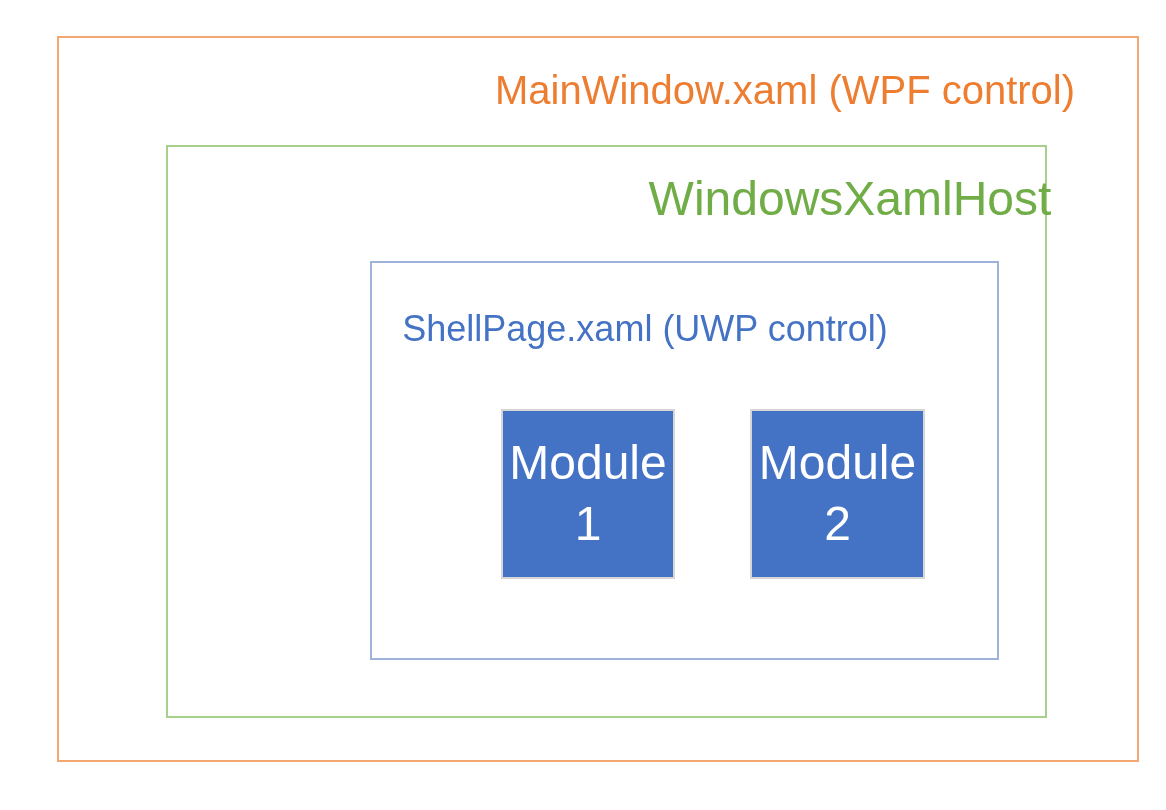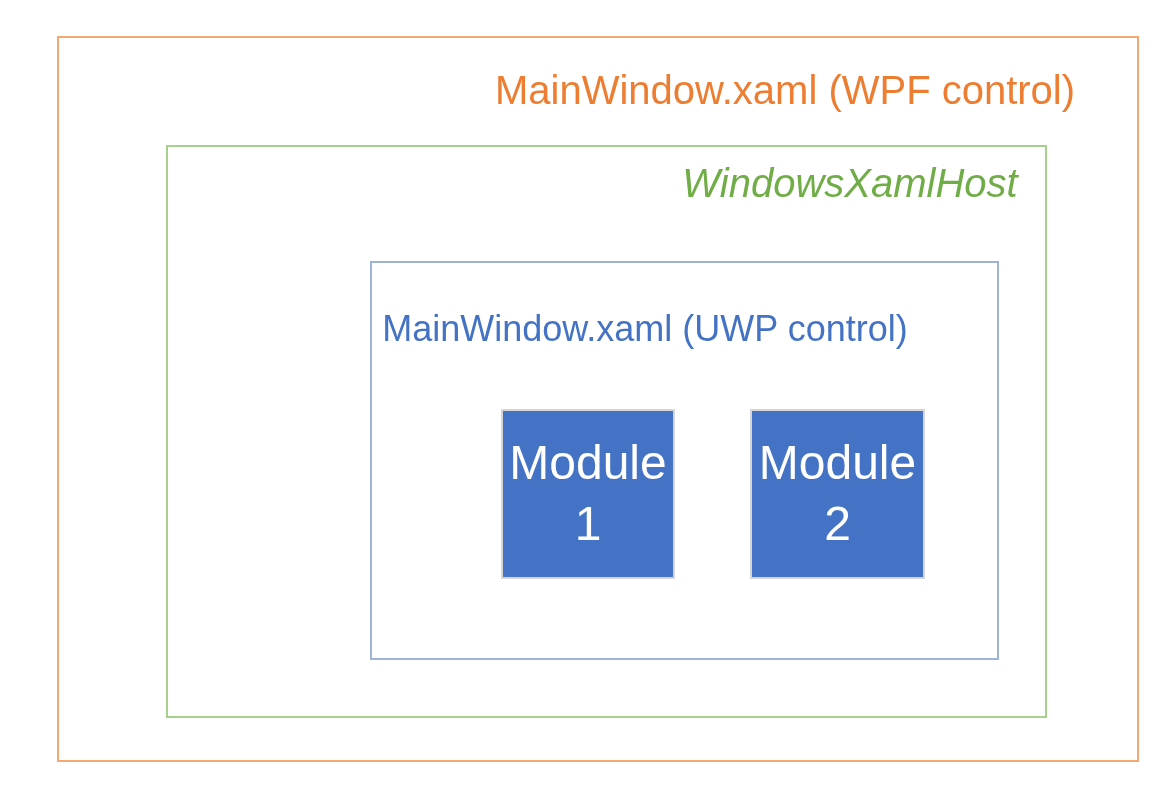--- a/index.html
+++ b/index.html
@@ -40,24 +40,23 @@
     white-space: nowrap;
     transform: translateX(-50%);
     line-height: 1.1;
   }
   .wpf-label {
     left: 785px; top: 68px;
     font-size: 40px;
     color: var(--orange-text);
   }
   .host-label {
-    left: 850px; top: 161px;
-    font-size: 40px;
+    left: 850px; top: 173px;
+    font-size: 48px;
     color: var(--green-text);
-    font-style: italic;
   }
   .shell-label {
     left: 645px; top: 309px;
     font-size: 36px;
     color: var(--blue-text);
   }
   .module-box {
     position: absolute;
     box-sizing: border-box;
     background: var(--module-fill);
@@ -86,21 +85,21 @@
 
 <div class="canvas">
 
   <div class="box wpf-box"></div>
   <div class="label wpf-label">MainWindow.xaml (WPF control)</div>
 
   <div class="box host-box"></div>
   <div class="label host-label">WindowsXamlHost</div>
 
   <div class="box shell-box"></div>
-  <div class="label shell-label">MainWindow.xaml (UWP control)</div>
+  <div class="label shell-label">ShellPage.xaml (UWP control)</div>
 
   <div class="module-box module-1">
     <span class="module-line">Module</span>
     <span class="module-line">1</span>
   </div>
 
   <div class="module-box module-2">
     <span class="module-line">Module</span>
     <span class="module-line">2</span>
   </div>

